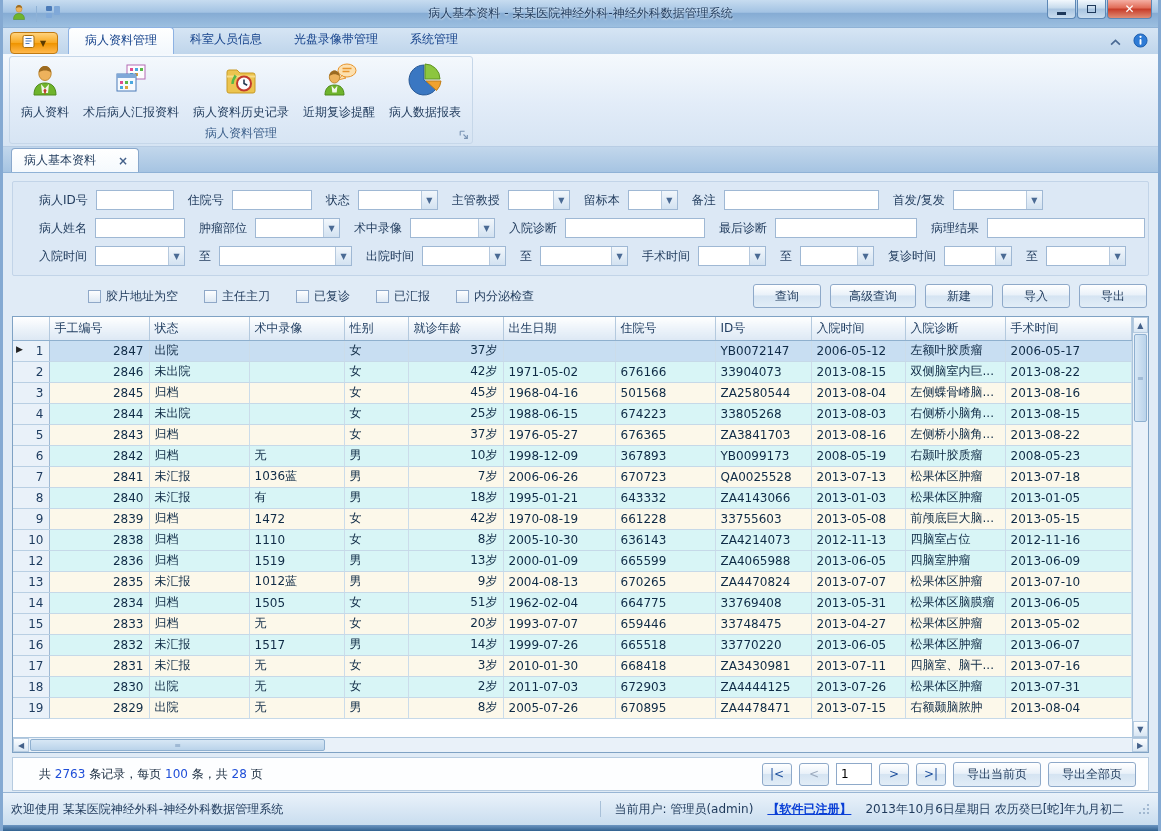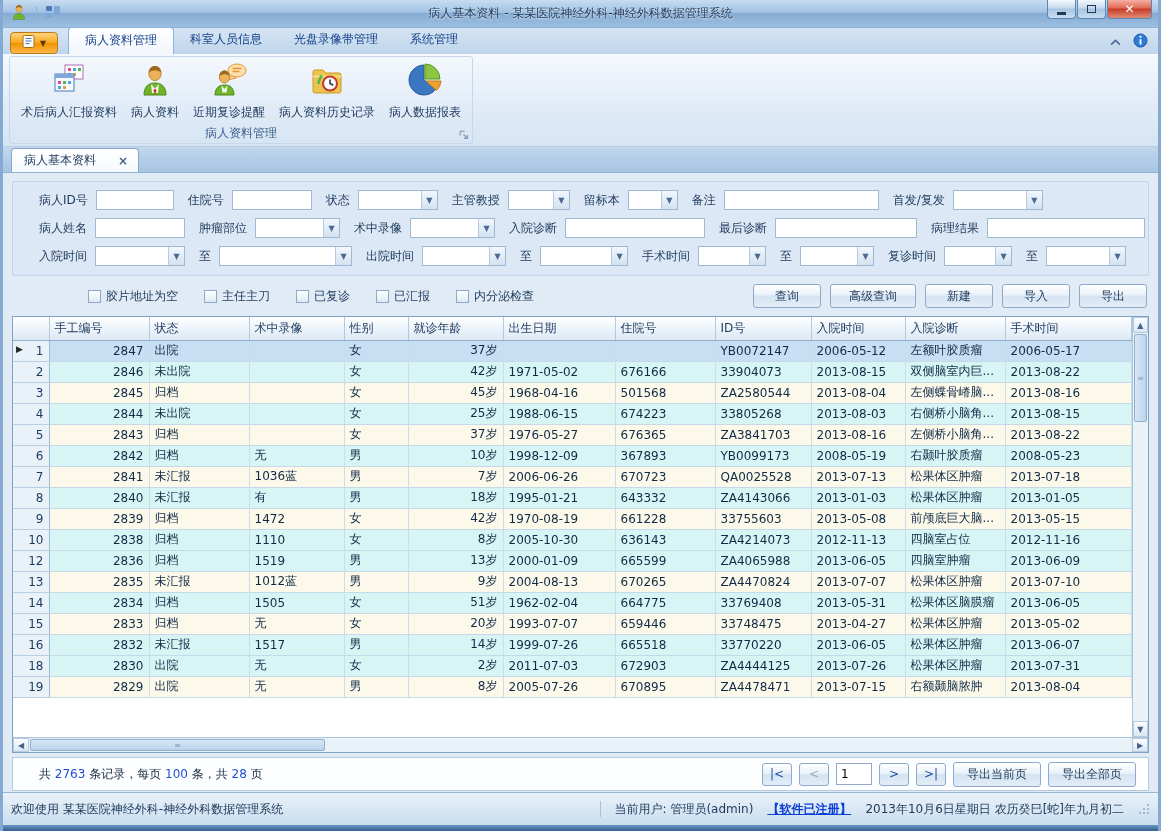--- a/index.html
+++ b/index.html
@@ -163,68 +163,68 @@
             <circle cx="8" cy="4" r="1.2" fill="#fff"></circle>
           </svg></span>
     </div>
   </div>
 
   <div class="ribbonbody">
     <div class="rgroup">
       <div class="rbtns">
           <div class="rbtn">
             <span><svg viewBox="0 0 36 36">
+                <path d="M7 33c0-8.5 4.5-12 11-12s11 3.5 11 12z" fill="#6FB42C" stroke="#4E8A1A"></path>
+                <path d="M14 22l4 4.5L22 22l-1 9h-6z" fill="#EFF7E8"></path>
+                <path d="M18 26.5l-1.6 1.8 1.6 4.7 1.6-4.7z" fill="#C23B2E"></path>
+                <ellipse cx="18" cy="11.5" rx="6.2" ry="7" fill="#EDB25C" stroke="#C08A33"></ellipse>
+                <path d="M11.8 10.5C12 6.5 14.6 4 18 4s6 2.5 6.2 6.5c-2-1.4-4.2-2-6.2-2s-4.2.6-6.2 2z" fill="#9C6B21"></path>
+              </svg></span>
+            <span class="rlbl">病人资料</span>
+          </div>
+          <div class="rbtn">
+            <span><svg viewBox="0 0 36 36">
                 <rect x="14" y="3" width="18" height="14" fill="#FDFDFE" stroke="#B36BB3"></rect>
                 <rect x="17" y="6" width="3" height="3" fill="#E04A8F"></rect>
                 <rect x="22" y="6" width="3" height="3" fill="#49A8E0"></rect>
                 <rect x="27" y="6" width="3" height="3" fill="#58B847"></rect>
                 <rect x="17" y="11" width="3" height="3" fill="#49A8E0"></rect>
                 <rect x="22" y="11" width="3" height="3" fill="#E0A33B"></rect>
                 <rect x="4" y="12" width="19" height="17" fill="#F6FAFE" stroke="#4A7AB8"></rect>
                 <rect x="4" y="12" width="19" height="4" fill="#7FA8D8"></rect>
                 <rect x="7" y="19" width="3" height="3" fill="#E04A8F"></rect>
                 <rect x="12" y="19" width="3" height="3" fill="#58B847"></rect>
                 <rect x="17" y="19" width="3" height="3" fill="#49A8E0"></rect>
                 <rect x="7" y="24" width="3" height="3" fill="#49A8E0"></rect>
                 <rect x="12" y="24" width="3" height="3" fill="#E0A33B"></rect>
               </svg></span>
             <span class="rlbl">术后病人汇报资料</span>
           </div>
           <div class="rbtn">
             <span><svg viewBox="0 0 36 36">
-                <path d="M7 33c0-8.5 4.5-12 11-12s11 3.5 11 12z" fill="#6FB42C" stroke="#4E8A1A"></path>
-                <path d="M14 22l4 4.5L22 22l-1 9h-6z" fill="#EFF7E8"></path>
-                <path d="M18 26.5l-1.6 1.8 1.6 4.7 1.6-4.7z" fill="#C23B2E"></path>
-                <ellipse cx="18" cy="11.5" rx="6.2" ry="7" fill="#EDB25C" stroke="#C08A33"></ellipse>
-                <path d="M11.8 10.5C12 6.5 14.6 4 18 4s6 2.5 6.2 6.5c-2-1.4-4.2-2-6.2-2s-4.2.6-6.2 2z" fill="#9C6B21"></path>
+                <path d="M4 10a2 2 0 0 1 2-2h8l3 3h13a2 2 0 0 1 2 2v16a2 2 0 0 1-2 2H6a2 2 0 0 1-2-2z" fill="#ECC44F" stroke="#C89B26"></path>
+                <path d="M4 13.5h28v2H4z" fill="#F6DD8A"></path>
+                <circle cx="21" cy="21.5" r="7" fill="#FDFDFD" stroke="#C23B2E" stroke-width="2"></circle>
+                <path d="M21 17.5v4l3.2 1.8" stroke="#22384E" stroke-width="1.6" fill="none"></path>
+                <path d="M9.5 22a10.5 10.5 0 0 1 3-7.5" stroke="#58B847" stroke-width="2.4" fill="none"></path>
+                <path d="M11.5 12.5l2.5 2.3-3.9 1.3z" fill="#58B847"></path>
               </svg></span>
-            <span class="rlbl">病人资料</span>
+            <span class="rlbl">病人资料历史记录</span>
           </div>
           <div class="rbtn">
             <span><svg viewBox="0 0 36 36">
                 <ellipse cx="26" cy="8.5" rx="9" ry="6.5" fill="#FCE0B0" stroke="#E8952E"></ellipse>
                 <path d="M21 13.5L17 18l8-2z" fill="#FCE0B0" stroke="#E8952E"></path>
                 <path d="M21.5 6.5h9M21.5 9.5h7" stroke="#E8952E" stroke-width="1.6" fill="none"></path>
                 <path d="M4 33c0-7 3.8-10 9.5-10s9.5 3 9.5 10z" fill="#6FB42C" stroke="#4E8A1A"></path>
                 <path d="M10.5 23.5l3 3.5 3-3.5-.8 7h-4.4z" fill="#EFF7E8"></path>
                 <ellipse cx="13.5" cy="15" rx="5.2" ry="6" fill="#EDB25C" stroke="#C08A33"></ellipse>
                 <path d="M8.4 14c.2-3.4 2.4-5.6 5.1-5.6s4.9 2.2 5.1 5.6c-1.7-1.2-3.5-1.7-5.1-1.7s-3.4.5-5.1 1.7z" fill="#9C6B21"></path>
               </svg></span>
             <span class="rlbl">近期复诊提醒</span>
-          </div>
-          <div class="rbtn">
-            <span><svg viewBox="0 0 36 36">
-                <path d="M4 10a2 2 0 0 1 2-2h8l3 3h13a2 2 0 0 1 2 2v16a2 2 0 0 1-2 2H6a2 2 0 0 1-2-2z" fill="#ECC44F" stroke="#C89B26"></path>
-                <path d="M4 13.5h28v2H4z" fill="#F6DD8A"></path>
-                <circle cx="21" cy="21.5" r="7" fill="#FDFDFD" stroke="#C23B2E" stroke-width="2"></circle>
-                <path d="M21 17.5v4l3.2 1.8" stroke="#22384E" stroke-width="1.6" fill="none"></path>
-                <path d="M9.5 22a10.5 10.5 0 0 1 3-7.5" stroke="#58B847" stroke-width="2.4" fill="none"></path>
-                <path d="M11.5 12.5l2.5 2.3-3.9 1.3z" fill="#58B847"></path>
-              </svg></span>
-            <span class="rlbl">病人资料历史记录</span>
           </div>
           <div class="rbtn">
             <span><svg viewBox="0 0 36 36">
                 <path d="M17 18V3A15 15 0 1 0 29 27z" fill="#3A77C2" stroke="#2A5A96"></path>
                 <path d="M18 17h15A15 15 0 0 0 18 2z" fill="#8CC63F" stroke="#5F9423"></path>
                 <path d="M19 19l10.5 9.5A15 15 0 0 0 34 19z" fill="#F0A22E" stroke="#C07E1A"></path>
               </svg></span>
             <span class="rlbl">病人数据报表</span>
           </div>
         </div>
@@ -593,20 +593,34 @@
               <td>1517</td>
               <td>男</td>
               <td class="num">14岁</td>
               <td>1999-07-26</td>
               <td>665518</td>
               <td>33770220</td>
               <td>2013-06-05</td>
               <td>松果体区肿瘤</td>
               <td>2013-06-07</td>
             </tr>
+            <tr class="odd">
+              <td class="selcell">17</td>
+              <td class="num">2831</td>
+              <td>未汇报</td>
+              <td>无</td>
+              <td>女</td>
+              <td class="num">3岁</td>
+              <td>2010-01-30</td>
+              <td>668418</td>
+              <td>ZA3430981</td>
+              <td>2013-07-11</td>
+              <td>四脑室、脑干...</td>
+              <td>2013-07-16</td>
+            </tr>
             <tr class="even">
               <td class="selcell">18</td>
               <td class="num">2830</td>
               <td>出院</td>
               <td>无</td>
               <td>女</td>
               <td class="num">2岁</td>
               <td>2011-07-03</td>
               <td>672903</td>
               <td>ZA4444125</td>

